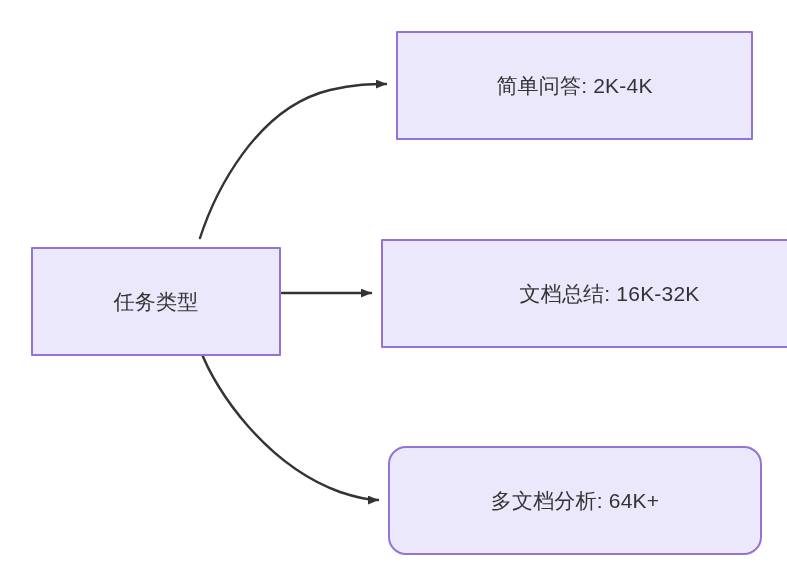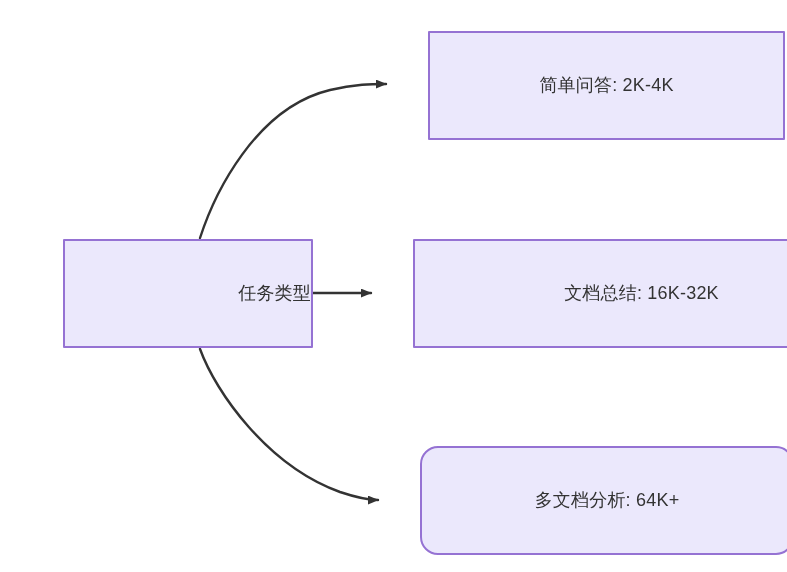--- a/index.html
+++ b/index.html
@@ -32,33 +32,32 @@
     position: absolute;
     box-sizing: border-box;
     background: #ebe8fc;
     border: 2px solid #9572d3;
     border-radius: 1px;
     display: flex;
     align-items: center;
     justify-content: center;
     text-align: center;
     color: #333333;
-    font-size: 18px;
+    font-size: 21px;
     line-height: 1.2;
     letter-spacing: 0.2px;
     font-weight: 400;
-    margin-left: 32px;
     -webkit-font-smoothing: antialiased;
   }
   .node-label {
     display: block;
     white-space: nowrap;
   }
   
-  #node-root    { left: 31px;  top: 239px; width: 250px; height: 109px; justify-content: flex-end; }
+  #node-root    { left: 31px;  top: 247px; width: 250px; height: 109px; }
   #node-qa      { left: 396px; top: 31px;  width: 357px; height: 109px; }
   #node-summary { left: 381px; top: 239px; width: 457px; height: 109px; }
   #node-multi   { left: 388px; top: 446px; width: 374px; height: 109px; border-radius: 18px; }
 </style>
 </head>
 <body>
 
 <div id="diagram-canvas">
 
   <svg id="edge-layer" viewBox="0 0 787 572" width="787" height="572" xmlns="http://www.w3.org/2000/svg">

